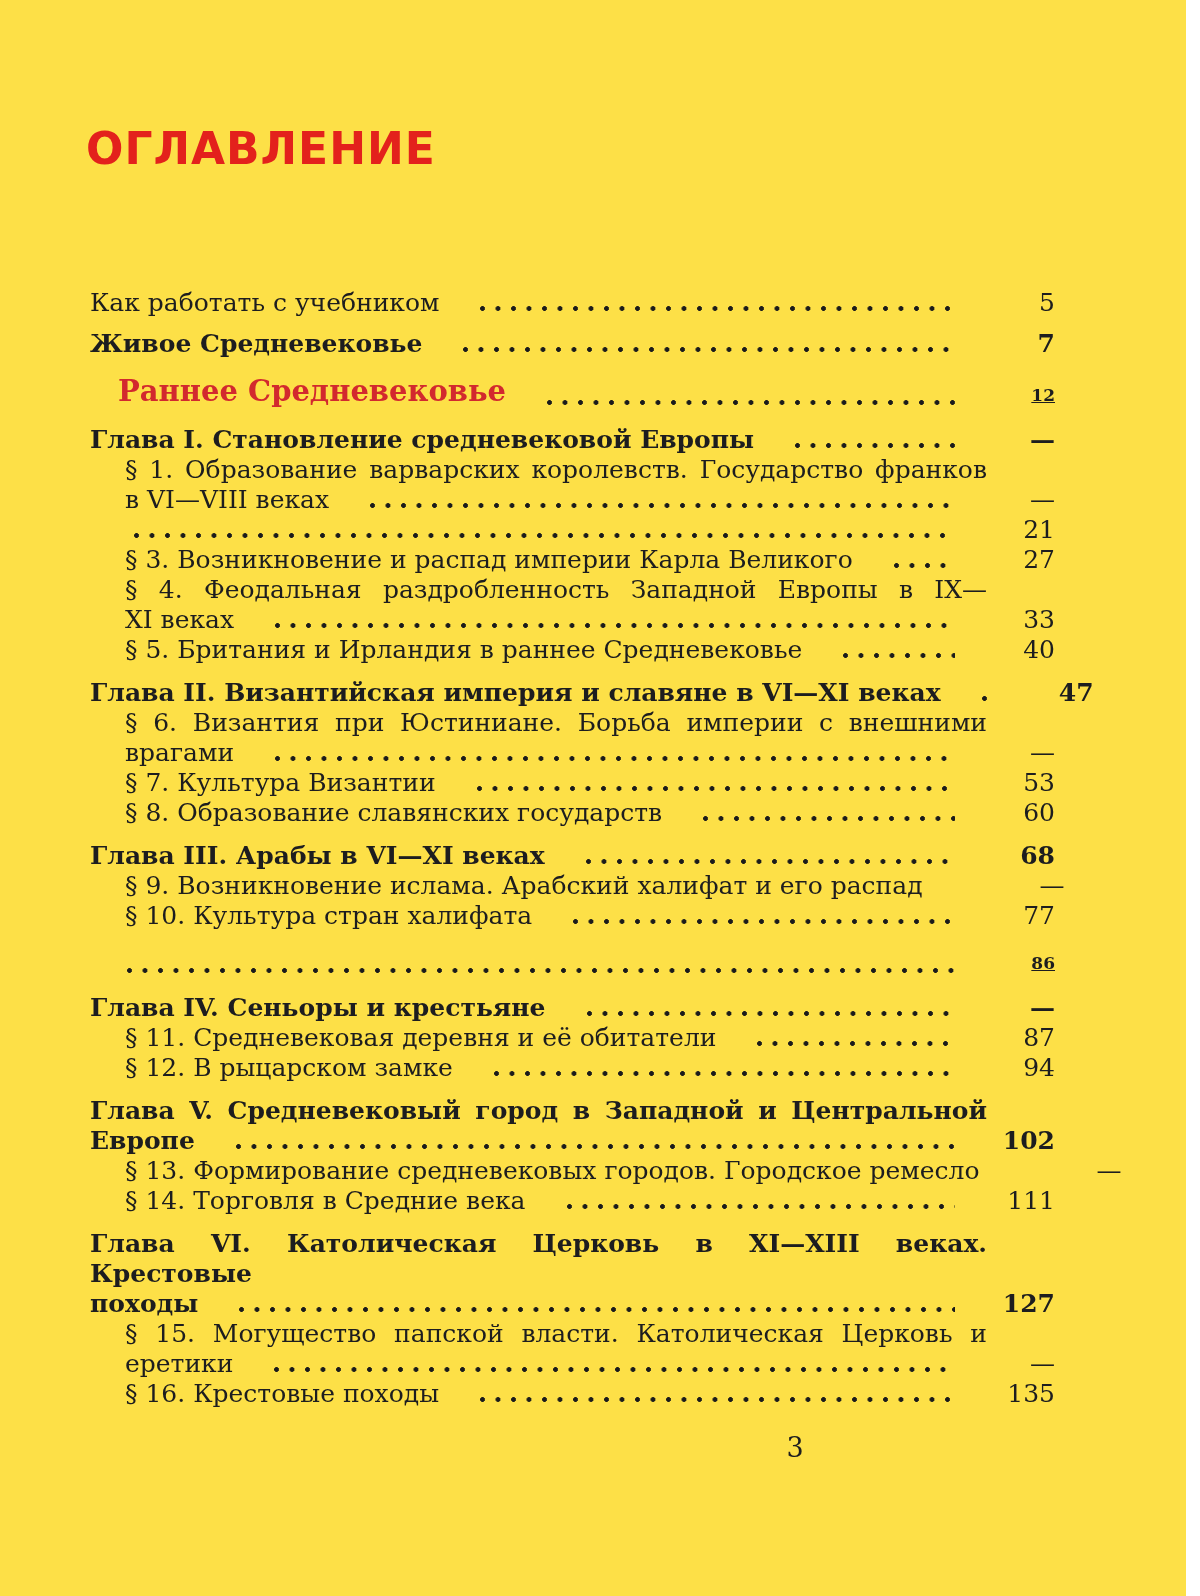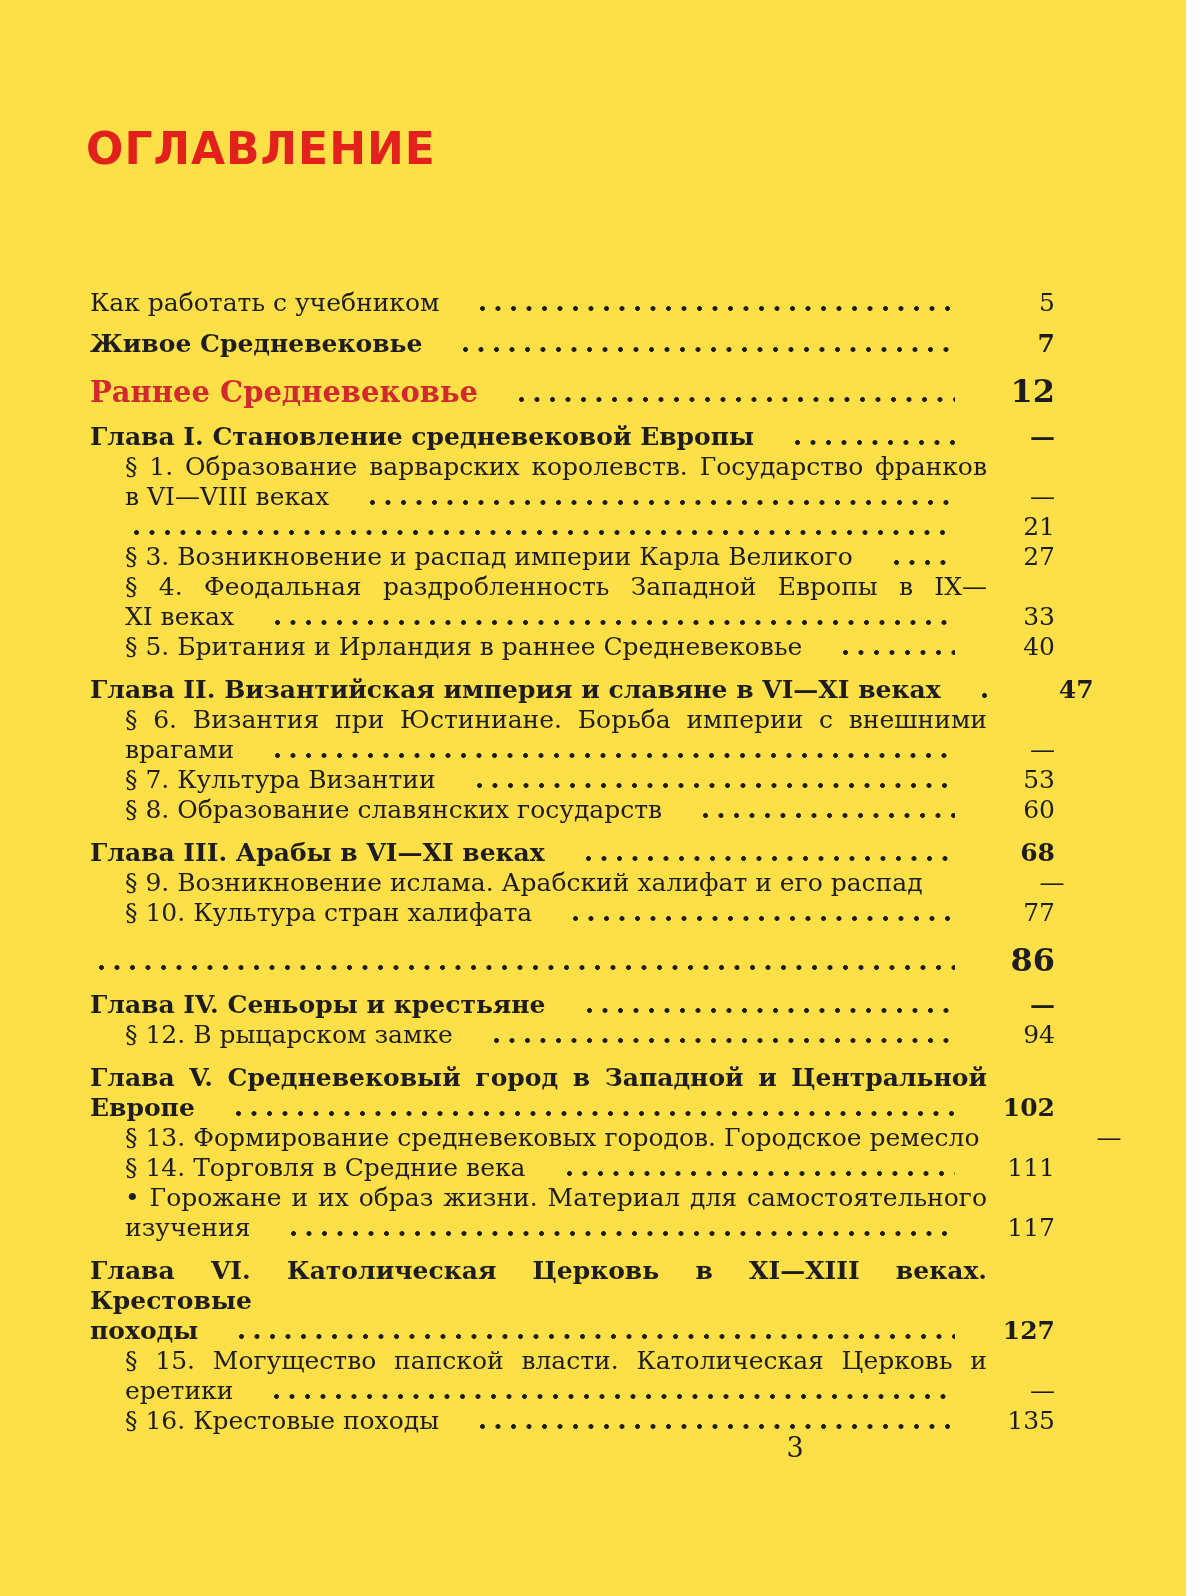--- a/index.html
+++ b/index.html
@@ -40,22 +40,23 @@
   .entry.item { padding-left: 35px; }
   .entry.chapter { font-weight: bold; margin-top: 13px; }
   .entry.bold { font-weight: bold; margin-top: 11px; }
   .entry.section {
     font-weight: bold;
     color: var(--accent2, #d2292e);
     font-size: 29px;
     line-height: 34px;
     margin-top: 15px;
     margin-bottom: 10px;
-  }
-  .entry.section .page-num { color: var(--ink, #1d1d1f); font-size: 32px; }
+    margin-left: 28px;
+  }
+  .entry.section .page-num { color: var(--ink, #1d1d1f); font-size: 17px; text-decoration: underline; }
   .line1 {
     text-align: justify;
     text-align-last: justify;
     margin-right: 68px;
   }
   .row {
     display: flex;
     align-items: baseline;
     gap: 32px;
   }
@@ -215,20 +216,27 @@
       </div>
       <div class="entry chapter">
         <div class="row">
           <span class="text">Глава IV. Сеньоры и крестьяне</span>
           <span class="dots"></span>
           <span class="page-num">—</span>
         </div>
       </div>
       <div class="entry item">
         <div class="row">
+          <span class="text">§ 11. Средневековая деревня и её обитатели</span>
+          <span class="dots"></span>
+          <span class="page-num">87</span>
+        </div>
+      </div>
+      <div class="entry item">
+        <div class="row">
           <span class="text">§ 12. В рыцарском замке</span>
           <span class="dots"></span>
           <span class="page-num">94</span>
         </div>
       </div>
       <div class="entry chapter">
         <div class="line1">Глава V. Средневековый город в Западной и Центральной</div>
         <div class="row">
           <span class="text">Европе</span>
           <span class="dots"></span>
@@ -240,28 +248,20 @@
           <span class="text">§ 13. Формирование средневековых городов. Городское ремесло</span>
           <span class="spacer"></span>
           <span class="page-num">—</span>
         </div>
       </div>
       <div class="entry item">
         <div class="row">
           <span class="text">§ 14. Торговля в Средние века</span>
           <span class="dots"></span>
           <span class="page-num">111</span>
-        </div>
-      </div>
-      <div class="entry item">
-        <div class="line1">• Горожане и их образ жизни. Материал для самостоятельного</div>
-        <div class="row">
-          <span class="text">изучения</span>
-          <span class="dots"></span>
-          <span class="page-num">117</span>
         </div>
       </div>
       <div class="entry chapter">
         <div class="line1">Глава VI. Католическая Церковь в XI—XIII веках. Крестовые</div>
         <div class="row">
           <span class="text">походы</span>
           <span class="dots"></span>
           <span class="page-num">127</span>
         </div>
       </div>

